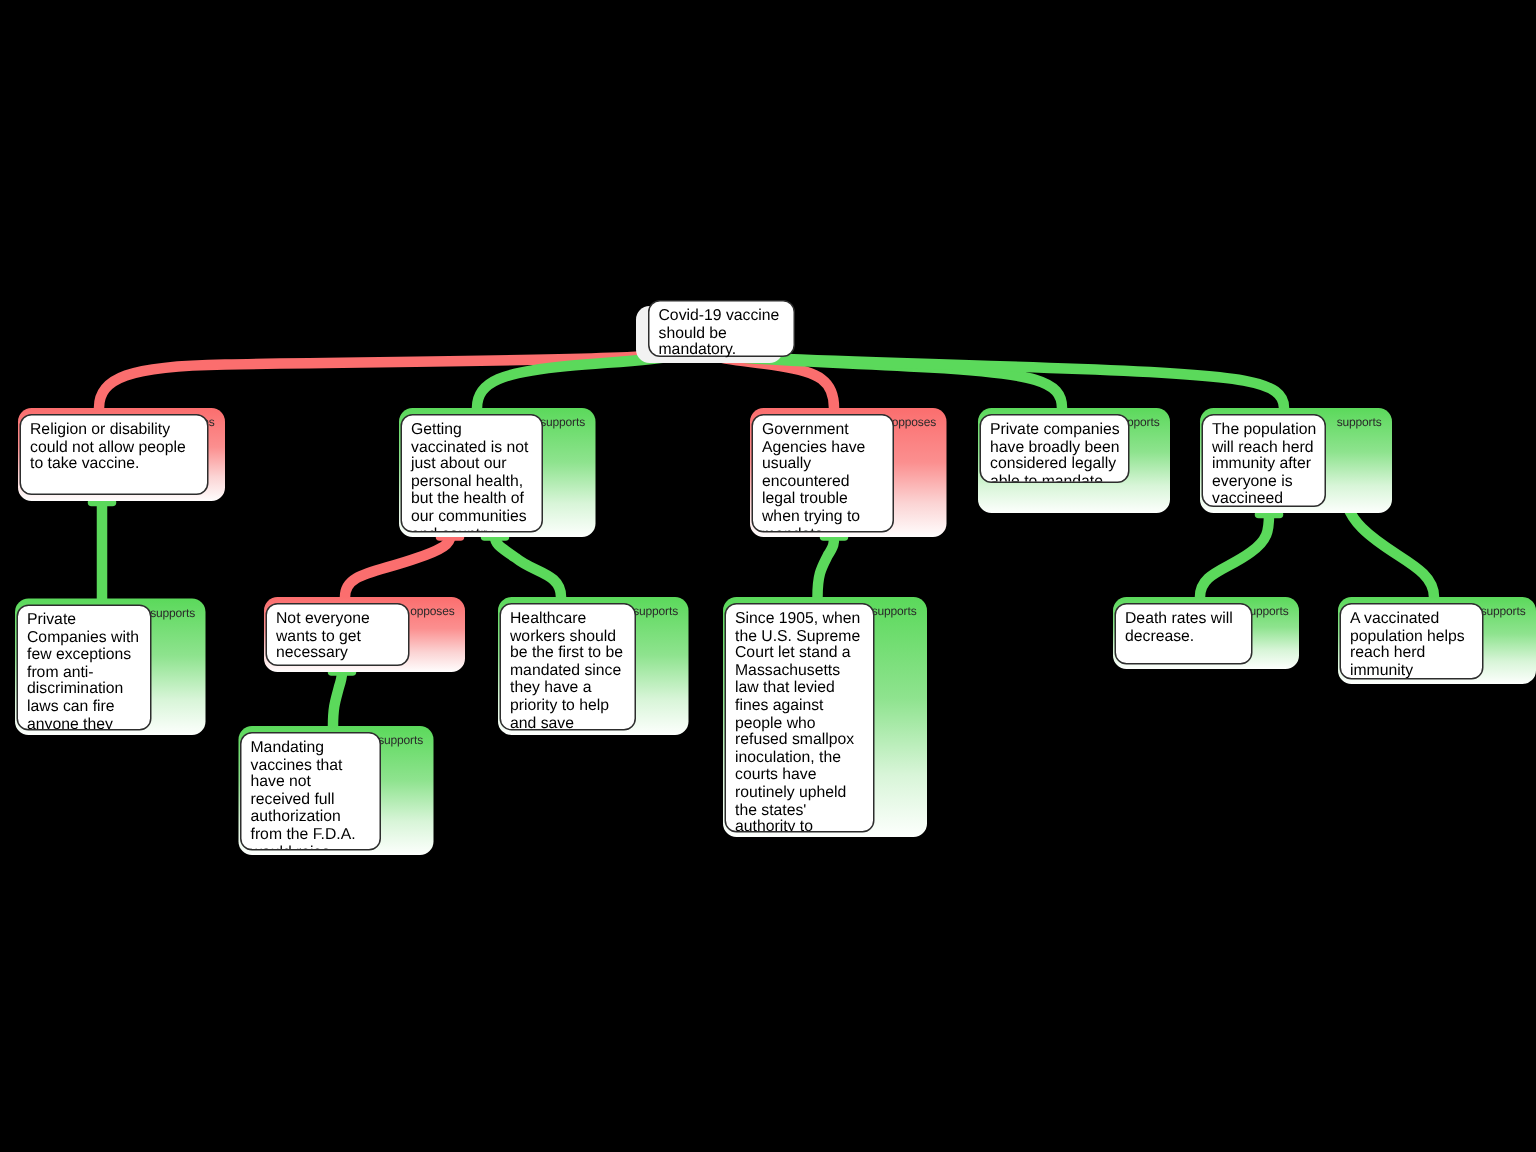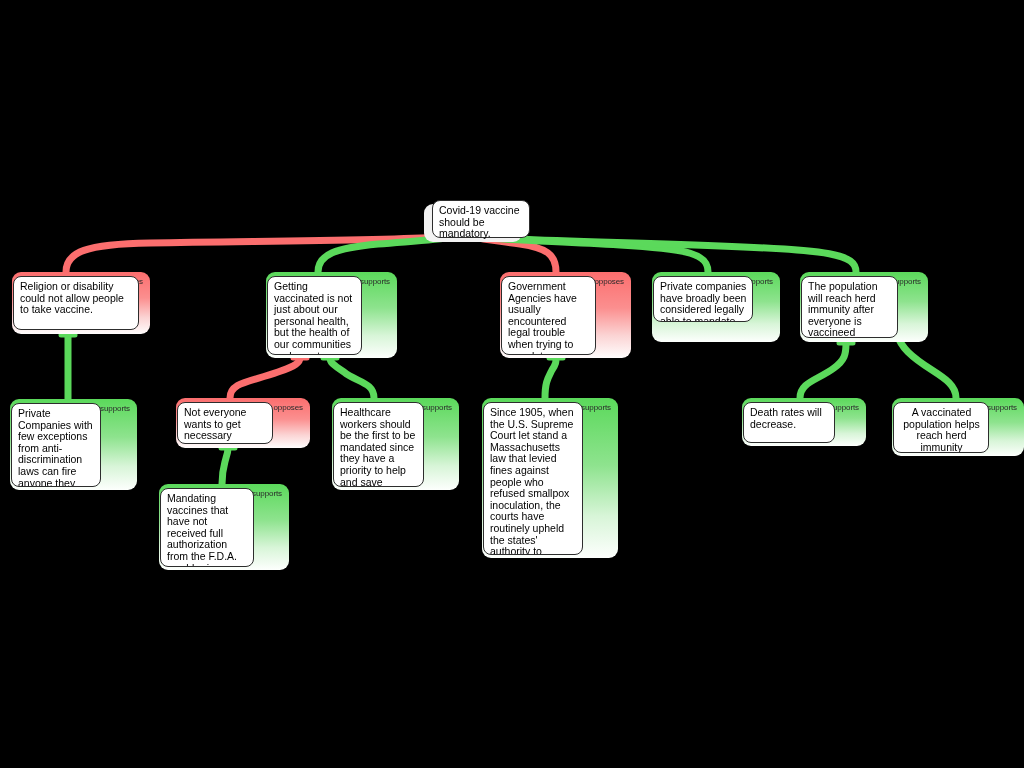--- a/index.html
+++ b/index.html
@@ -128,21 +128,21 @@
       <div class="node opposes" style="left: 500px; top: 272px; width: 131px; height: 86px;">
         <div class="node-badge">opposes</div>
         <div class="node-card" style="width: 95px; height: 79px;">Government Agencies have usually encountered legal trouble when trying to mandate vaccines</div>
       </div>
       <div class="node supports" style="left: 652px; top: 272px; width: 128px; height: 70px;">
         <div class="node-badge">supports</div>
         <div class="node-card" style="width: 100px; height: 46px;">Private companies have broadly been considered legally able to mandate vaccines</div>
       </div>
       <div class="node supports" style="left: 800px; top: 272px; width: 128px; height: 70px;">
         <div class="node-badge">supports</div>
-        <div class="node-card" style="width: 97px; height: 62px;">The population will reach herd immunity after everyone is vaccineed</div>
+        <div class="node-card" style="width: 83px; height: 62px;">The population will reach herd immunity after everyone is vaccineed</div>
       </div>
       <div class="node supports" style="left: 10px; top: 399px; width: 127px; height: 91px;">
         <div class="node-badge">supports</div>
         <div class="node-card" style="width: 90px; height: 84px;">Private Companies with few exceptions from anti-discrimination laws can fire anyone they want for any reason.</div>
       </div>
       <div class="node opposes" style="left: 176px; top: 398px; width: 134px; height: 50px;">
         <div class="node-badge">opposes</div>
         <div class="node-card" style="width: 96px; height: 42px;">Not everyone wants to get necessary</div>
       </div>
       <div class="node supports" style="left: 332px; top: 398px; width: 127px; height: 92px;">
@@ -152,21 +152,21 @@
       <div class="node supports" style="left: 482px; top: 398px; width: 136px; height: 160px;">
         <div class="node-badge">supports</div>
         <div class="node-card" style="width: 100px; height: 153px;">Since 1905, when the U.S. Supreme Court let stand a Massachusetts law that levied fines against people who refused smallpox inoculation, the courts have routinely upheld the states' authority to enforce vaccination if necessary for public health.</div>
       </div>
       <div class="node supports" style="left: 742px; top: 398px; width: 124px; height: 48px;">
         <div class="node-badge">supports</div>
         <div class="node-card" style="width: 92px; height: 41px;">Death rates will decrease.</div>
       </div>
       <div class="node supports" style="left: 892px; top: 398px; width: 132px; height: 58px;">
         <div class="node-badge">supports</div>
-        <div class="node-card" style="width: 96px; height: 51px; text-align: center;">A vaccinated population helps reach herd immunity</div>
+        <div class="node-card" style="width: 96px; height: 51px;">A vaccinated population helps reach herd immunity</div>
       </div>
       <div class="node supports" style="left: 159px; top: 484px; width: 130px; height: 86px;">
         <div class="node-badge">supports</div>
         <div class="node-card" style="width: 94px; height: 79px;">Mandating vaccines that have not received full authorization from the F.D.A. would raise serious ethical concerns</div>
       </div>
     </div>
 
 </div>
 
 </body></html>

